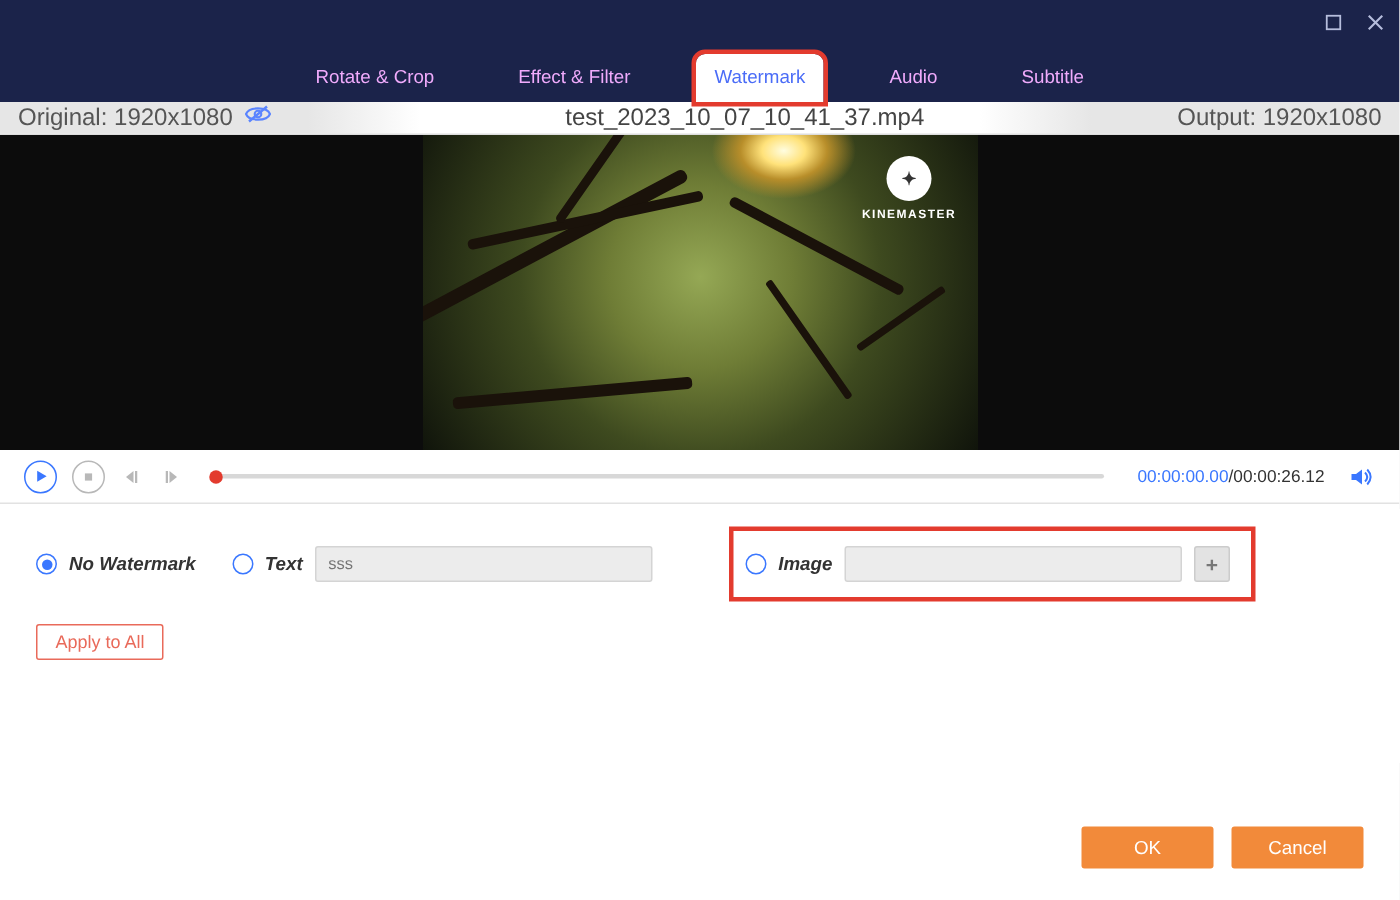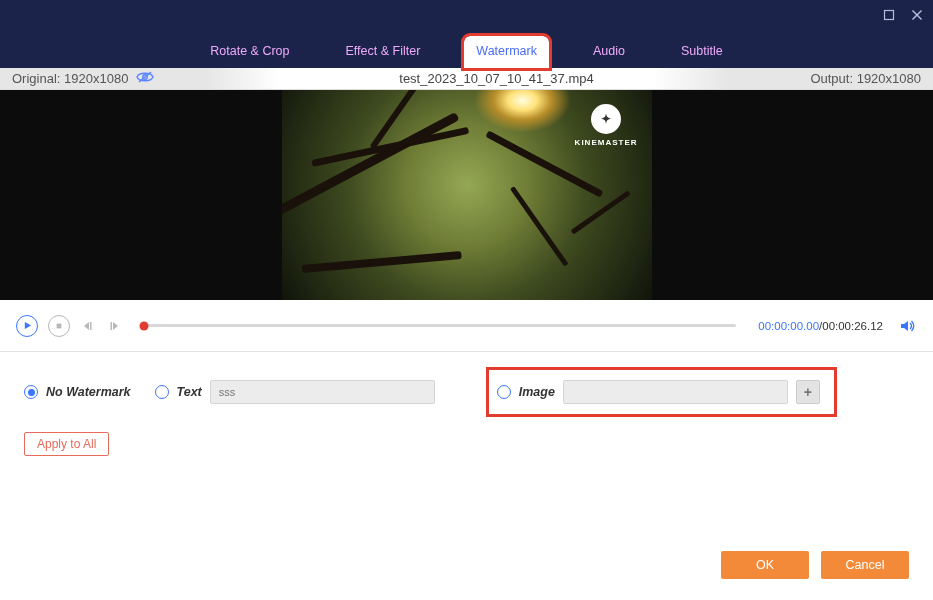--- a/index.html
+++ b/index.html
@@ -59,21 +59,21 @@
   }
   .tab.highlighted {
     outline: 3px solid #e33b2e;
     outline-offset: 0px;
   }
   .infobar {
     height: 22px;
     background: linear-gradient(to right, #e6e6e6 0%, #e6e6e6 22%, #fff 30%, #fff 70%, #e6e6e6 78%, #e6e6e6 100%);
     display: flex;
     align-items: center;
-    font-size: 13px;
+    font-size: 16px;
     color: #555;
     padding: 0 12px;
     border-bottom: 1px solid #ddd;
   }
   .infobar .left { width: 220px; display: flex; align-items: center; gap: 8px; }
   .infobar .center { flex: 1; text-align: center; color: #444; }
   .infobar .right { width: 160px; text-align: right; }
   .preview-area {
     height: 210px;
     background: #0c0c0c;
@@ -118,21 +118,21 @@
     display: flex;
     align-items: center;
     justify-content: center;
     font-weight: bold;
     font-size: 12px;
     color: #333;
   }
   .km-text { font-size: 8px; letter-spacing: 1px; font-weight: 600; }
 
   .controls {
-    height: 52px;
+    height: 36px;
     background: #fff;
     display: flex;
     align-items: center;
     padding: 0 16px;
     gap: 10px;
     border-bottom: 1px solid #e2e2e2;
   }
   .ctrl-btn {
     width: 22px;
     height: 22px;

